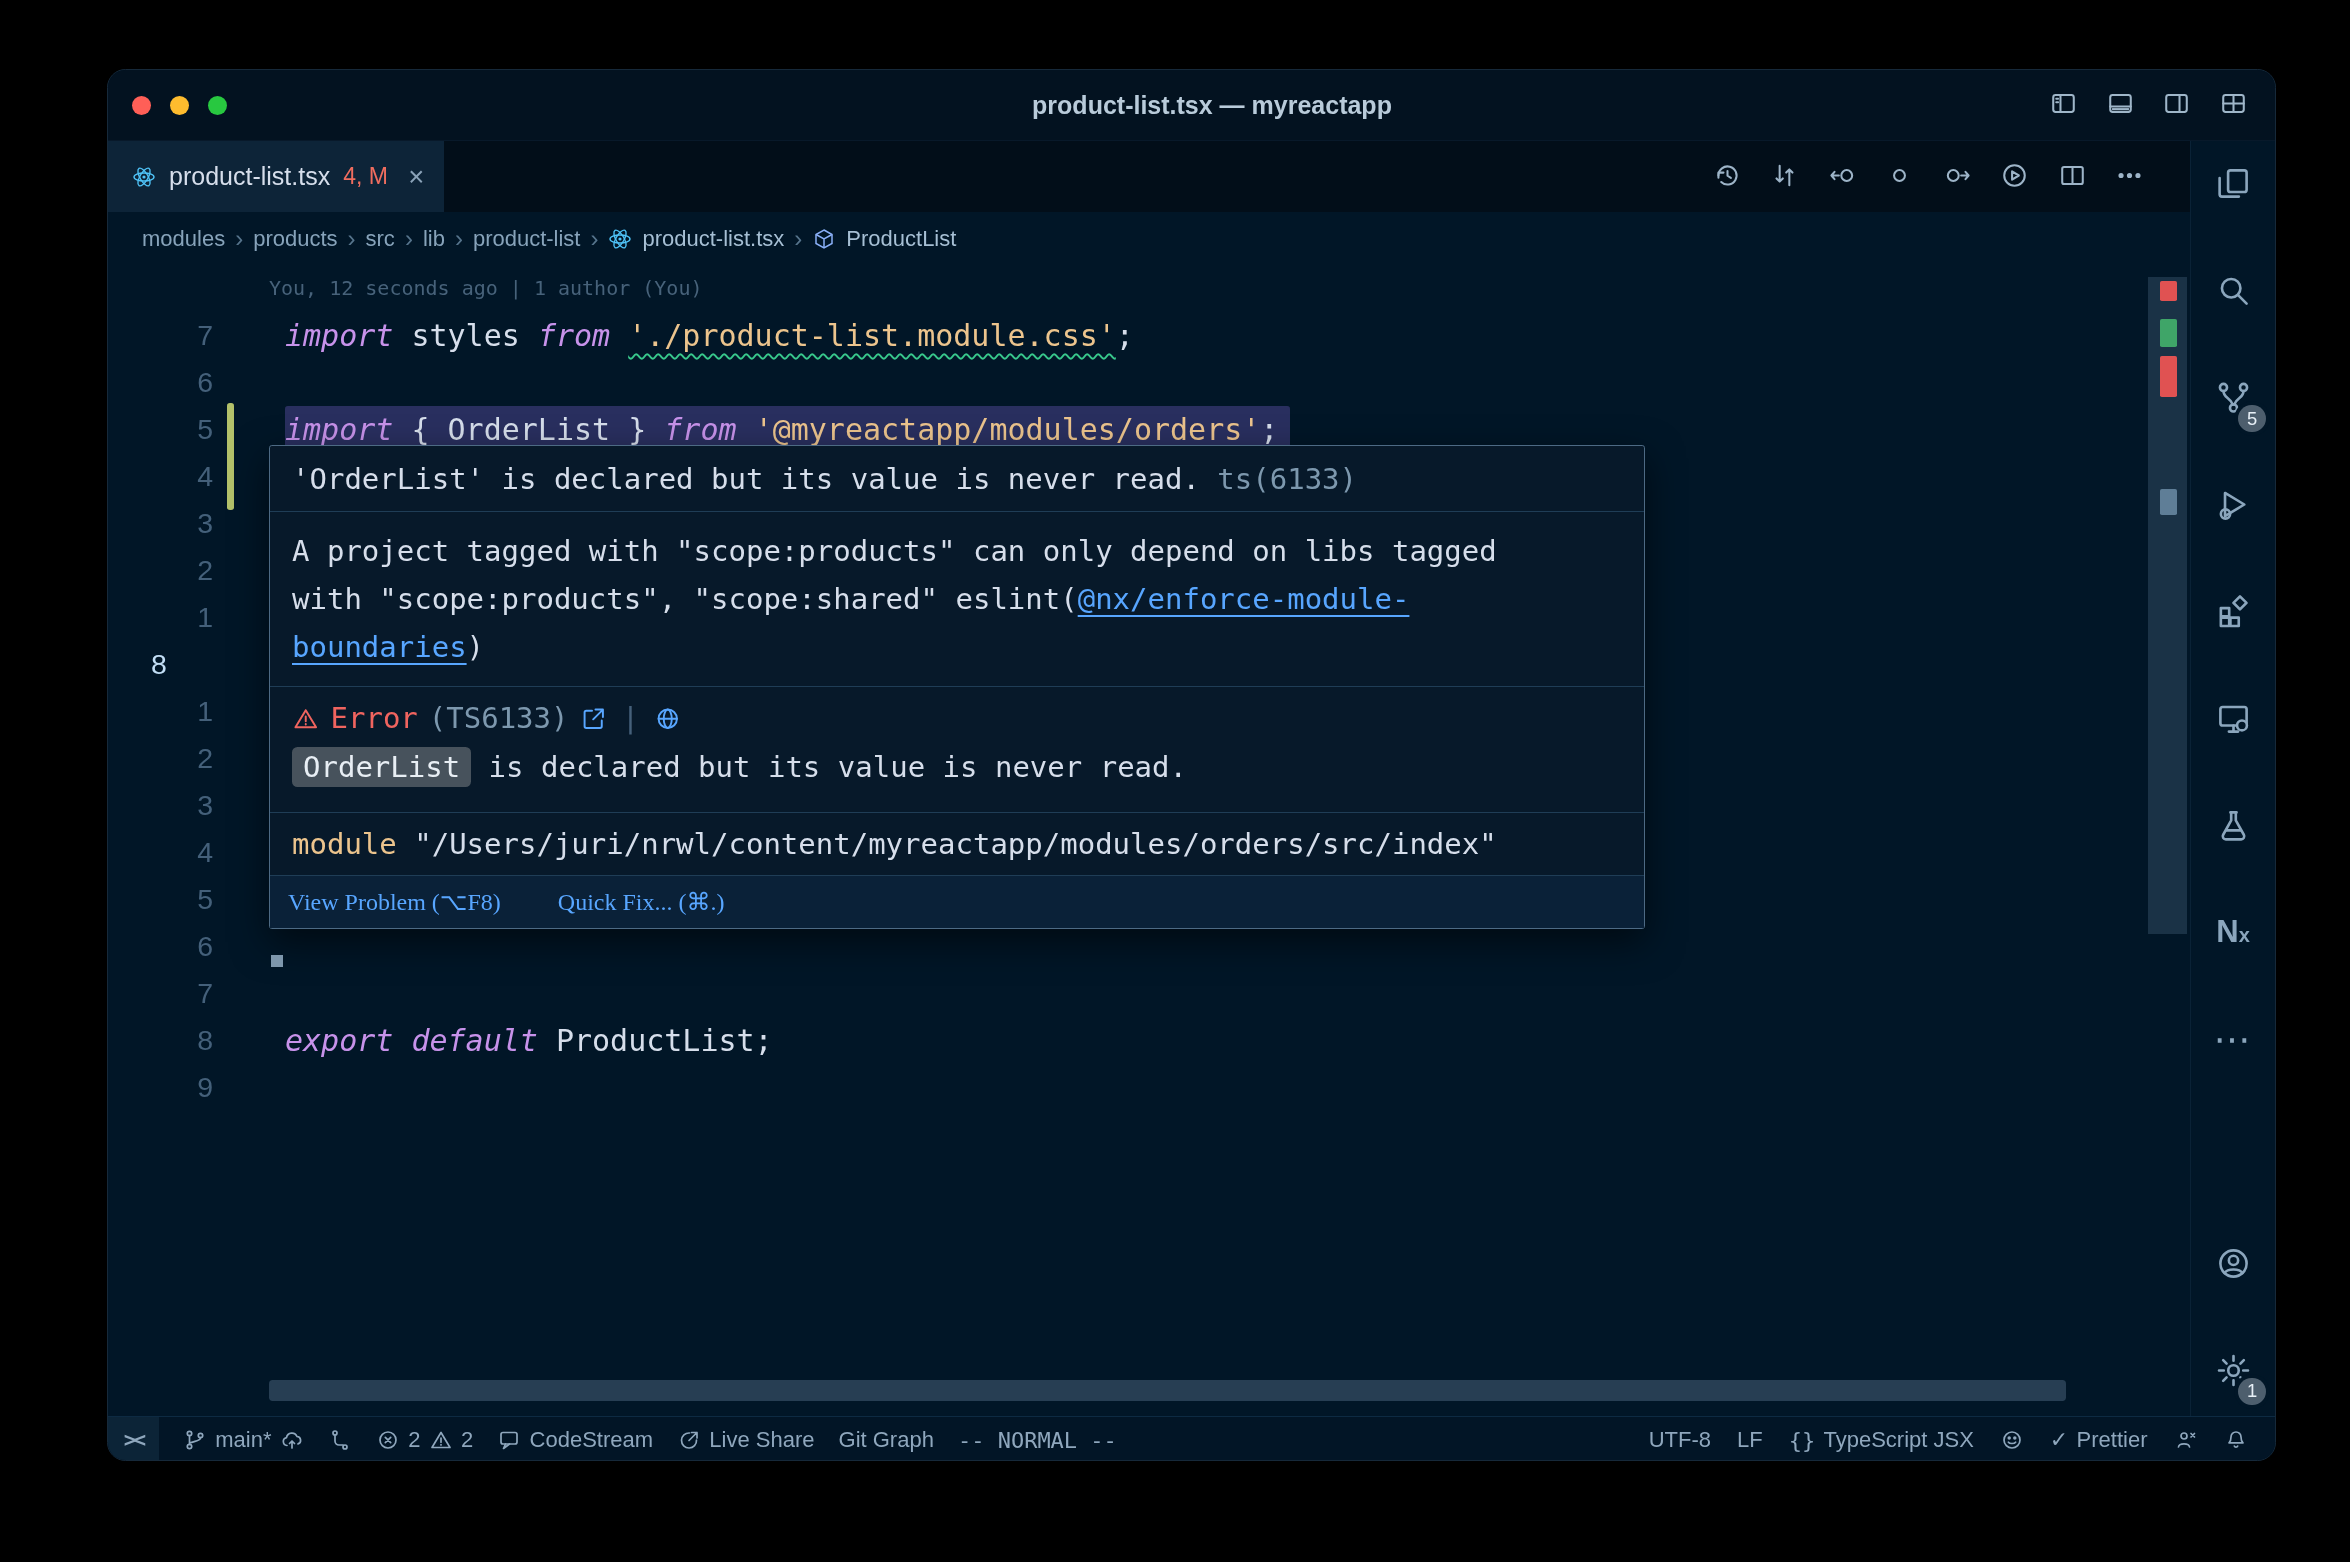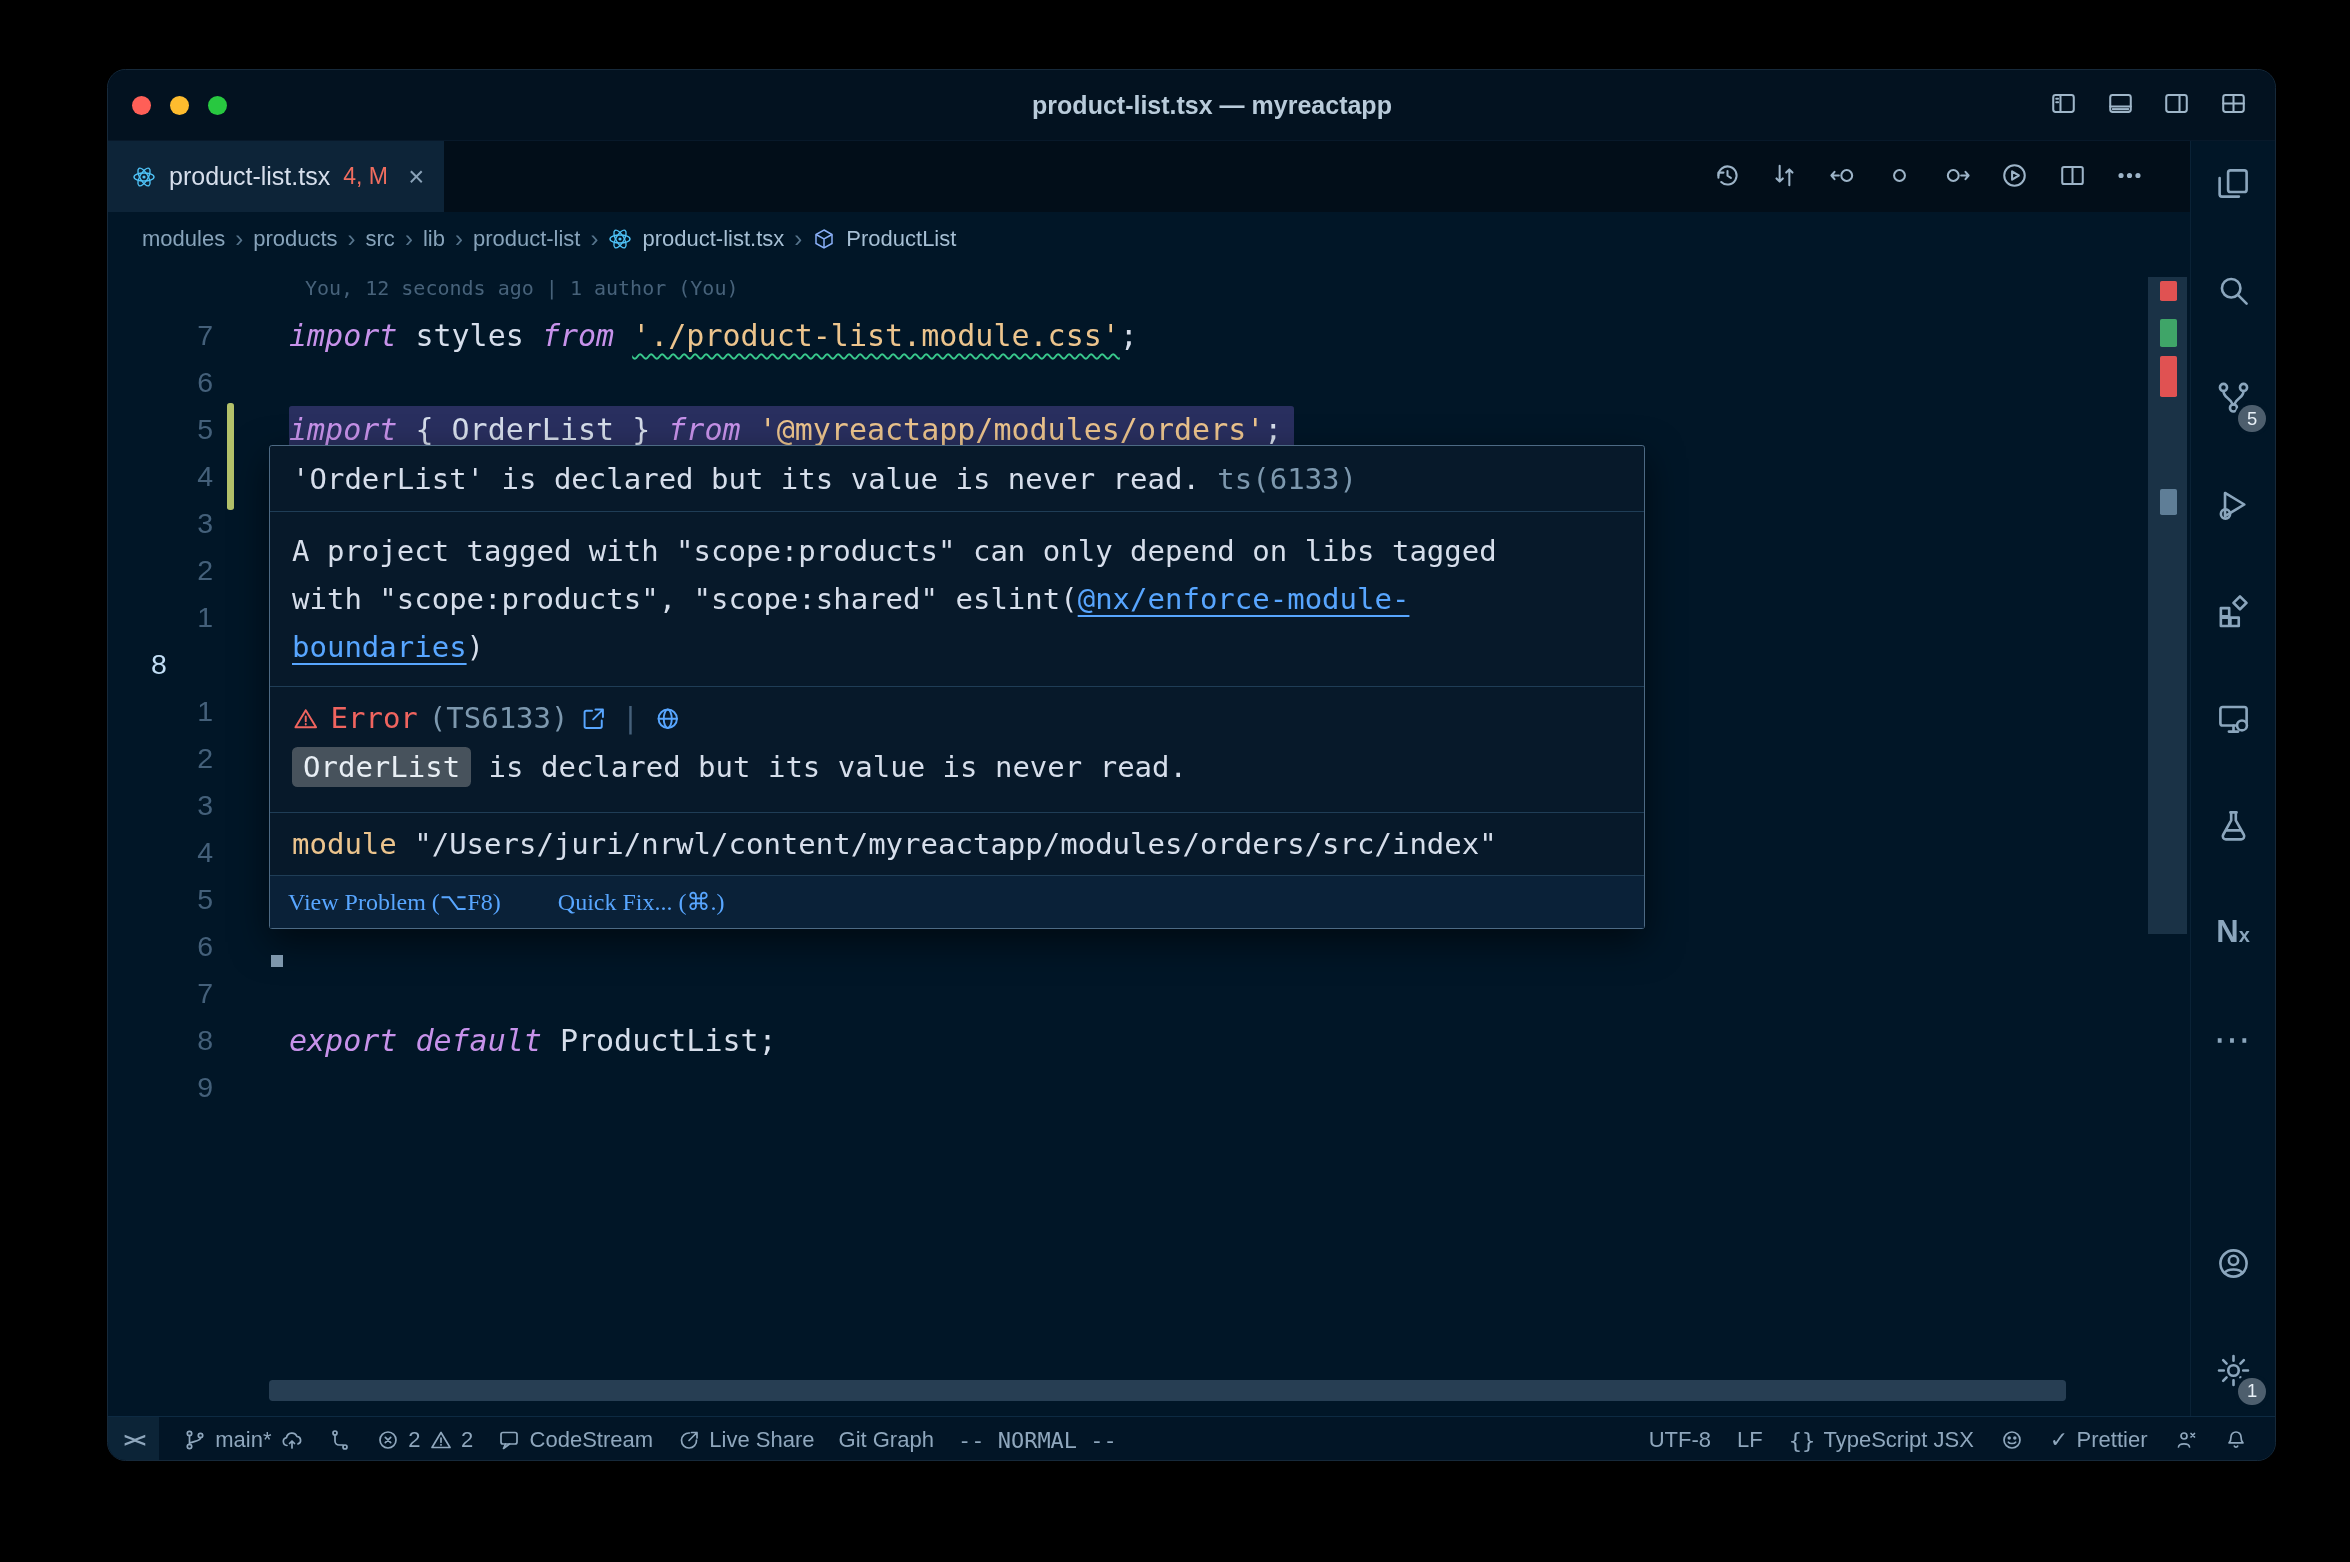--- a/index.html
+++ b/index.html
@@ -36,24 +36,24 @@
 
   
   .breadcrumbs{height:53px;display:flex;align-items:center;gap:10px;padding-left:34px;
     color:#87a3ba;font-size:22px;background:#011627;}
   .bc-sep{color:#56748c;font-size:24px;}
   .bc-file{color:#a6bfd4;}
   .bc-ic{width:24px;height:24px;}
 
   
   .editor{position:relative;flex:1;overflow:hidden;background:#011627;}
-  .row{display:flex;height:47px;line-height:47px;white-space:pre;font-size:30px;gap:36px;}
+  .row{display:flex;height:47px;line-height:47px;white-space:pre;font-size:30px;}
   .ln{width:105px;text-align:right;color:#44607a;font-size:28.5px;flex:none;}
   .ln.cur{text-align:left;padding-left:43px;width:62px;color:#c2def5;}
-  .content{margin-left:40px;color:#d6deeb;}
+  .content{margin-left:72px;color:#d6deeb;}
   .row .content{font-family:"DejaVu Sans Mono","Liberation Mono",monospace;}
   .codelens{margin-left:56px;color:#47627a;font-size:20px;line-height:47px;}
   .kw{color:#c792ea;font-style:italic;}
   .id{color:#d6deeb;} .str{color:#ecc48d;} .pun{color:#d6deeb;}
   .sq{text-decoration:underline;text-decoration-style:wavy;text-decoration-color:#38c98c;
       text-decoration-thickness:2.2px;text-underline-offset:7.3px;}
   .sel{background:rgba(92,77,163,.45);border-radius:2.8px;display:inline-block;padding-right:12px;}
 
   .gutter-change{position:absolute;left:119px;top:138px;width:7.3px;height:107px;background:#b3c16a;border-radius:2.8px;}
 

